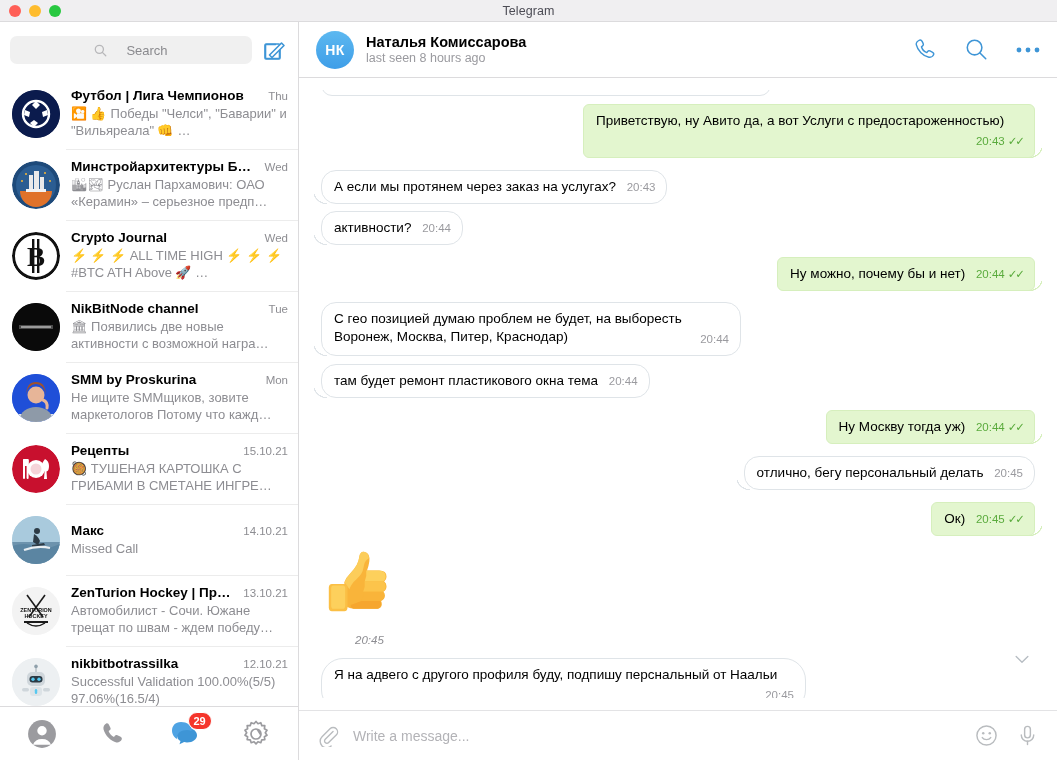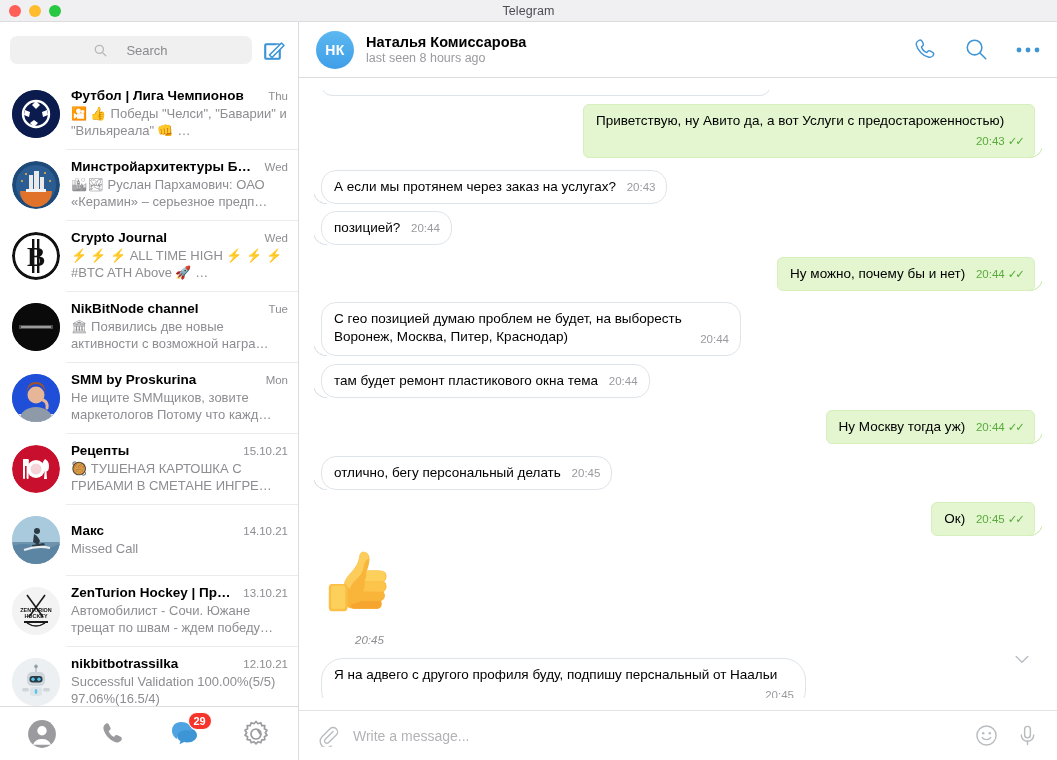--- a/index.html
+++ b/index.html
@@ -513,21 +513,21 @@
           <div class="bubble in tail-in">
             <span class="txt">А если мы протянем через заказ на услугах?</span>
             <span class="meta">
               <span>20:43</span>
             </span>
           </div>
         </div>
 
         <div class="msgrow in" style="margin-top:7px;">
           <div class="bubble in tail-in">
-            <span class="txt">позицией?</span>
+            <span class="txt">активности?</span>
             <span class="meta">
               <span>20:44</span>
             </span>
           </div>
         </div>
 
         <div class="msgrow out" style="margin-top:12px;">
           <div class="bubble out tail-out">
             <span class="txt">Ну можно, почему бы и нет)</span>
             <span class="meta">
@@ -556,21 +556,21 @@
 
         <div class="msgrow out" style="margin-top:12px;">
           <div class="bubble out tail-out">
             <span class="txt">Ну Москву тогда уж)</span>
             <span class="meta">
               <span>20:44</span><span class="ticks">✓✓</span>
             </span>
           </div>
         </div>
 
-        <div class="msgrow in" style="margin-top:12px;">
+        <div class="msgrow in" style="margin-top:12px;justify-content:flex-end;">
           <div class="bubble in tail-in">
             <span class="txt">отлично, бегу персональный делать</span>
             <span class="meta">
               <span>20:45</span>
             </span>
           </div>
         </div>
 
         <div class="msgrow out" style="margin-top:12px;">
           <div class="bubble out tail-out">

